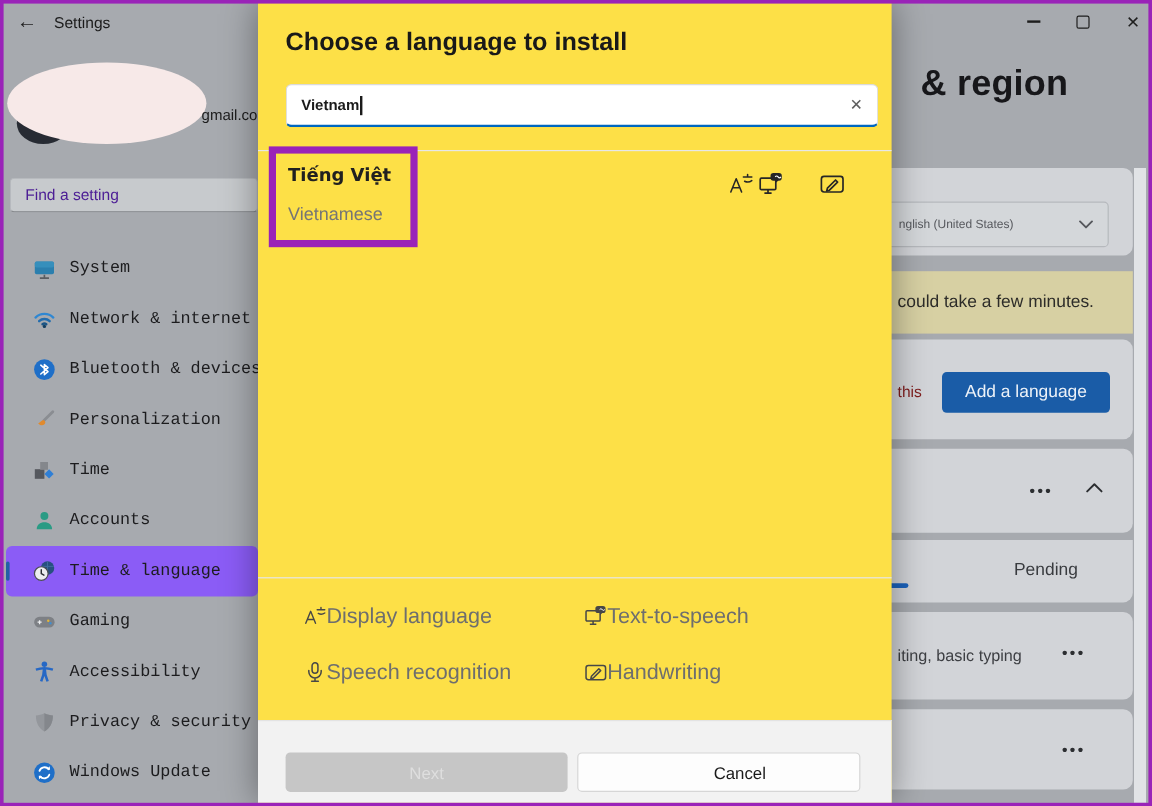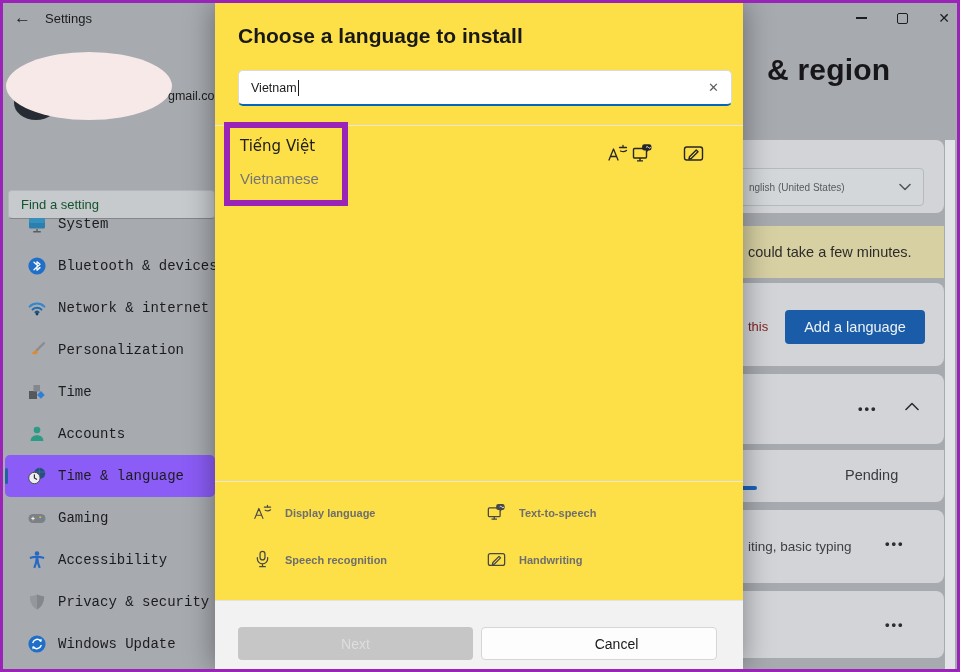--- a/index.html
+++ b/index.html
@@ -13,21 +13,21 @@
   .titlebar-title { position:absolute; left:45px; top:11px; font-size:13px; color:#1b1b1b; }
   .win-controls { position:absolute; right:10px; top:6px; display:flex; gap:30px; align-items:center; height:24px; z-index:5; }
   .win-min { width:11px; height:1.6px; background:#1e1e1e; }
   .win-max { width:11px; height:11px; border:1.4px solid #1e1e1e; border-radius:2px; }
   .win-close { font-size:14px; color:#1e1e1e; line-height:1; }
 
   .avatar-dark { position:absolute; left:14px; top:86px; width:44px; height:34px; border-radius:50%; background:#272b33; }
   .avatar-blur { position:absolute; left:6px; top:52px; width:166px; height:68px; border-radius:50%; background:#f7e9e8; }
   .email-frag { position:absolute; left:168px; top:89px; font-size:12.5px; color:#1c1c1c; white-space:nowrap; }
 
-  .find-setting { position:absolute; left:8px; top:148px; width:207px; height:29px; background:#c7cacd; border:1px solid #b4b7bb; border-bottom:1.5px solid #83868a; border-radius:4px; display:flex; align-items:center; padding-left:12px; font-size:13px; color:#14532d;margin-top:42px; }
+  .find-setting { position:absolute; left:8px; top:148px; width:207px; height:29px; background:#c7cacd; border:1px solid #b4b7bb; border-bottom:1.5px solid #83868a; border-radius:4px; display:flex; align-items:center; padding-left:12px; font-size:13px; color:#4c1d95; }
 
   .nav { position:absolute; left:5px; top:203px; width:210px;font-family:Liberation Mono, monospace; }
   .nav-item { position:relative; height:42px; display:flex; align-items:center; padding-left:22px; border-radius:5px; color:#1c1c1e; font-size:14px; }
   .nav-item.selected { background:#8b5cf6; }
   .nav-item.selected .accent { position:absolute; left:0; top:13px; width:3px; height:16px; border-radius:2px; background:#2160a5; }
   .nav-icon { width:20px; height:20px; margin-right:11px; flex:0 0 20px; }
   .nav-label { white-space:nowrap; }
 
   
   .right-strip { position:absolute; left:945px; top:140px; width:10px; height:529px; background:#e1e3e6; }
@@ -44,32 +44,32 @@
   .pending-txt { position:absolute; left:845px; top:467px; font-size:14.5px; color:#393b3f; z-index:2; }
   .progress-bit { position:absolute; left:740px; top:486px; width:17px; height:4px; border-radius:2px; background:#1b63bd; z-index:2; }
   .typing-frag { position:absolute; left:748px; top:539px; font-size:13.5px; color:#3d3f43; z-index:2; }
   .row4-more { position:absolute; left:885px; top:536px; z-index:2; }
   .row5-more { position:absolute; left:885px; top:617px; z-index:2; }
 
   
   .dialog { position:absolute; left:215px; top:2px; width:528px; height:667px; background:#fde047; box-shadow:0 0 28px rgba(0,0,0,.4); z-index:10; }
   .dialog-title { position:absolute; left:23px; top:22px; font-size:21px; font-weight:700; color:#191919; }
   .search-box { position:absolute; left:23px; top:68px; width:494px; height:36px; background:#fff; border:1px solid #dadada; border-radius:5px; border-bottom:2.5px solid #0067c0; display:flex; align-items:center; padding:0 12px; }
-  .search-value { font-size:12.5px; color:#1b1b1b; }
+  .search-value { font-size:12.5px; color:#1b1b1b;font-weight:bold; }
   .caret { width:1.2px; height:16px; background:#1b1b1b; margin-left:1px; }
   .search-clear { margin-left:auto; font-size:13px; color:#5f5f5f; }
   .list-divider { position:absolute; left:0; top:123px; width:100%; height:1px; background:#e7e7e7; }
-  .result-native { position:absolute; left:25px; top:135px; font-size:15px; font-weight:400; color:#202020; font-family:"DejaVu Sans","Liberation Sans",sans-serif; }
+  .result-native { position:absolute; left:25px; top:135px; font-size:15px; font-weight:700; color:#202020; font-family:"DejaVu Sans","Liberation Sans",sans-serif; }
   .result-english { position:absolute; left:25px; top:168px; font-size:15px; color:#757575; }
   .cap-icon { position:absolute; top:141px; width:21px; height:21px; color:#262626; }
   .cap-1 { left:392px; }
   .cap-2 { left:417px; }
   .cap-3 { left:468px; }
   .legend-divider { position:absolute; left:0; top:479px; width:100%; height:1px; background:#e7e7e7; }
-  .legend-item { position:absolute; display:flex; align-items:center; gap:13px; font-size:11px; color:#6e6e6e;font-weight:bold; }
+  .legend-item { position:absolute; display:flex; align-items:center; font-size:18px; color:#6e6e6e; }
   .legend-item svg { color:#474747; }
   .lg-0 { left:38px; top:501px; }
   .lg-1 { left:272px; top:501px; }
   .lg-2 { left:38px; top:548px; }
   .lg-3 { left:272px; top:548px; }
   .dialog-footer { position:absolute; left:0; bottom:0; width:100%; height:69px; background:#f2f2f2; border-top:1px solid #e3e3e3; }
   .btn-next { position:absolute; left:23px; top:26px; width:235px; height:33px; background:#c6c6c6; border-radius:4px; color:#dedede; font-size:14px; display:flex; align-items:center; justify-content:center; }
   .btn-cancel { position:absolute; left:266px; top:26px; width:236px; height:33px; background:#fdfdfd; border:1px solid #d6d6d6; border-radius:4px; color:#1a1a1a; font-size:14px; display:flex; align-items:center; justify-content:center;padding-left:35px; }
 
   .annotation { position:absolute; left:224px; top:122px; width:124px; height:84px; border:6px solid #9a23b8; z-index:60; }
@@ -103,36 +103,36 @@
             <rect x="2" y="4" width="16" height="10.5" rx="1.5" fill="#2b7fae"></rect>
             <rect x="2" y="4" width="16" height="5" rx="1.5" fill="#3a93bf" opacity=".8"></rect>
             <path d="M10 15v2.6M6.2 17.8h7.6" stroke="#5a5d62" stroke-width="1.4" fill="none"></path>
           </svg>
       </span>
       <span class="nav-label">System</span>
     </div>
     <div class="nav-item">
       <span class="nav-icon">
         <svg viewBox="0 0 20 20" width="20" height="20">
-            <circle cx="10" cy="10" r="8.6" fill="#1f6fc8"></circle>
-            <path d="M7 6.3 L13 11.7 L10 14.2 V5.8 L13 8.3 L7 13.7" stroke="#fff" stroke-width="1.3" fill="none" stroke-linejoin="round" stroke-linecap="round"></path>
-          </svg>
-      </span>
-      <span class="nav-label">Bluetooth &amp; devices</span>
-    </div>
-    <div class="nav-item">
-      <span class="nav-icon">
-        <svg viewBox="0 0 20 20" width="20" height="20">
             <path d="M2.6 8.6 a10.6 10.6 0 0 1 14.8 0" stroke="#2f87d2" stroke-width="2" fill="none" stroke-linecap="round"></path>
             <path d="M5.6 11.6 a6.4 6.4 0 0 1 8.8 0" stroke="#236dae" stroke-width="2" fill="none" stroke-linecap="round"></path>
             <path d="M8.4 14.2 a2.6 2.6 0 0 1 3.2 0" stroke="#1a5586" stroke-width="2" fill="none" stroke-linecap="round"></path>
             <circle cx="10" cy="16" r="1.4" fill="#133e61"></circle>
           </svg>
       </span>
       <span class="nav-label">Network &amp; internet</span>
+    </div>
+    <div class="nav-item">
+      <span class="nav-icon">
+        <svg viewBox="0 0 20 20" width="20" height="20">
+            <circle cx="10" cy="10" r="8.6" fill="#1f6fc8"></circle>
+            <path d="M7 6.3 L13 11.7 L10 14.2 V5.8 L13 8.3 L7 13.7" stroke="#fff" stroke-width="1.3" fill="none" stroke-linejoin="round" stroke-linecap="round"></path>
+          </svg>
+      </span>
+      <span class="nav-label">Bluetooth &amp; devices</span>
     </div>
     <div class="nav-item">
       <span class="nav-icon">
         <svg viewBox="0 0 20 20" width="20" height="20">
             <path d="M17 3.2 L9.6 10.4" stroke="#8a8d92" stroke-width="2.4" stroke-linecap="round"></path>
             <path d="M9.4 10 c-2.2.3-2.7 2.3-4.6 2.7 1 1.8 3.8 2.3 5.3.9 1-.9 1-2.5-.7-3.6z" fill="#e08a2e"></path>
           </svg>
       </span>
       <span class="nav-label">Personalization</span>
     </div>

